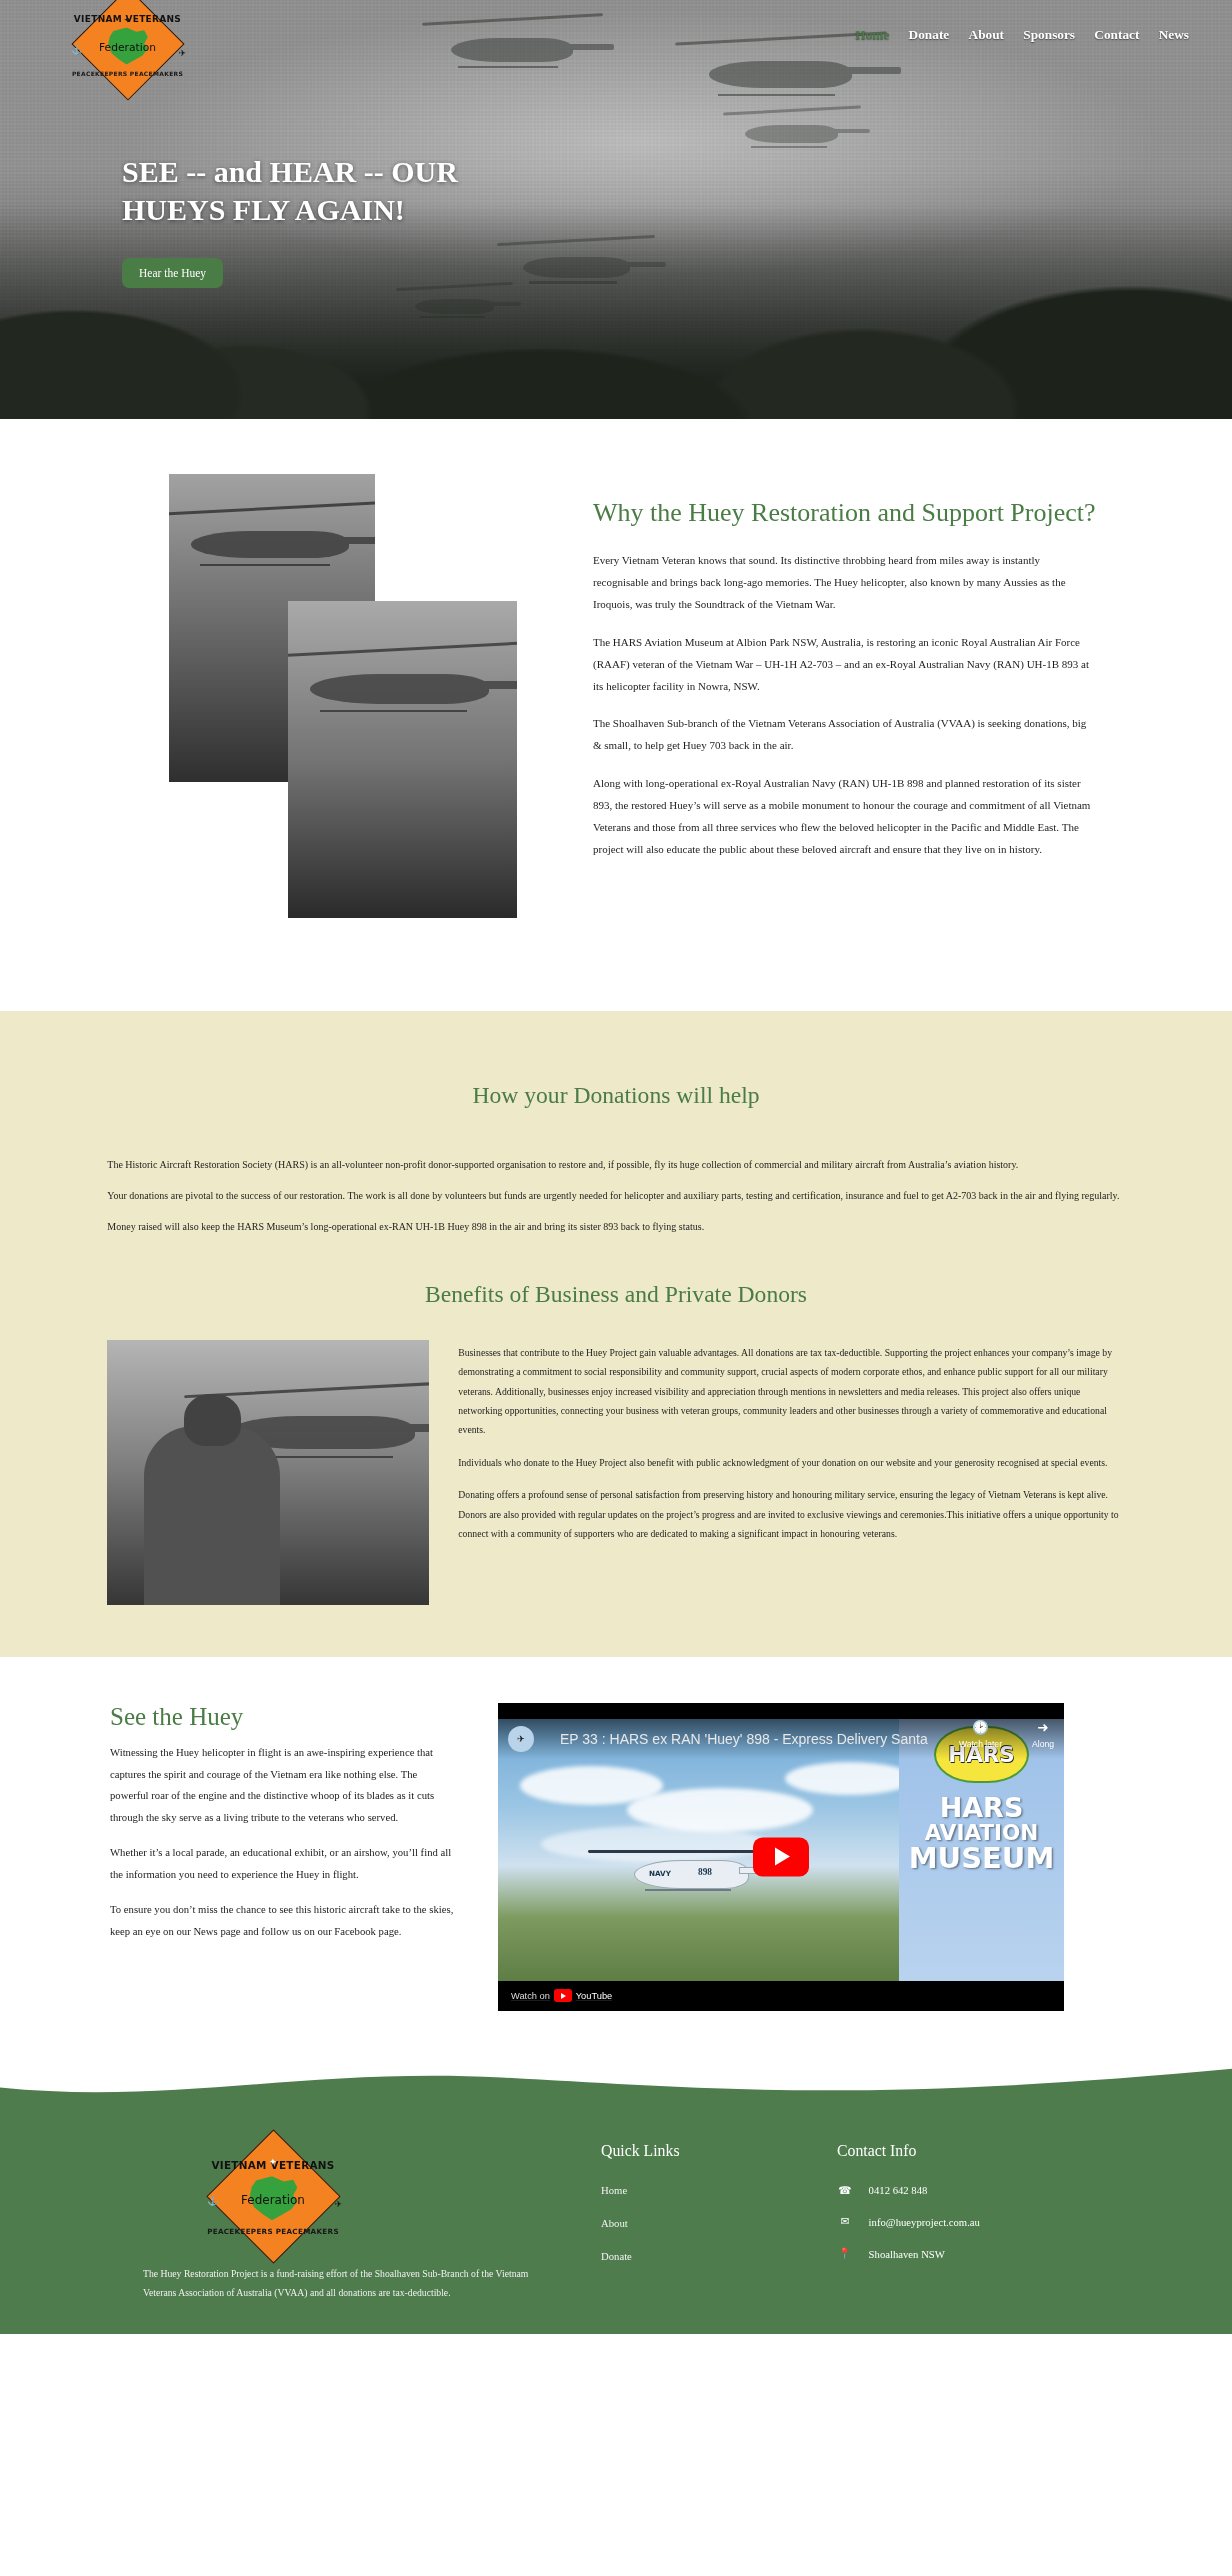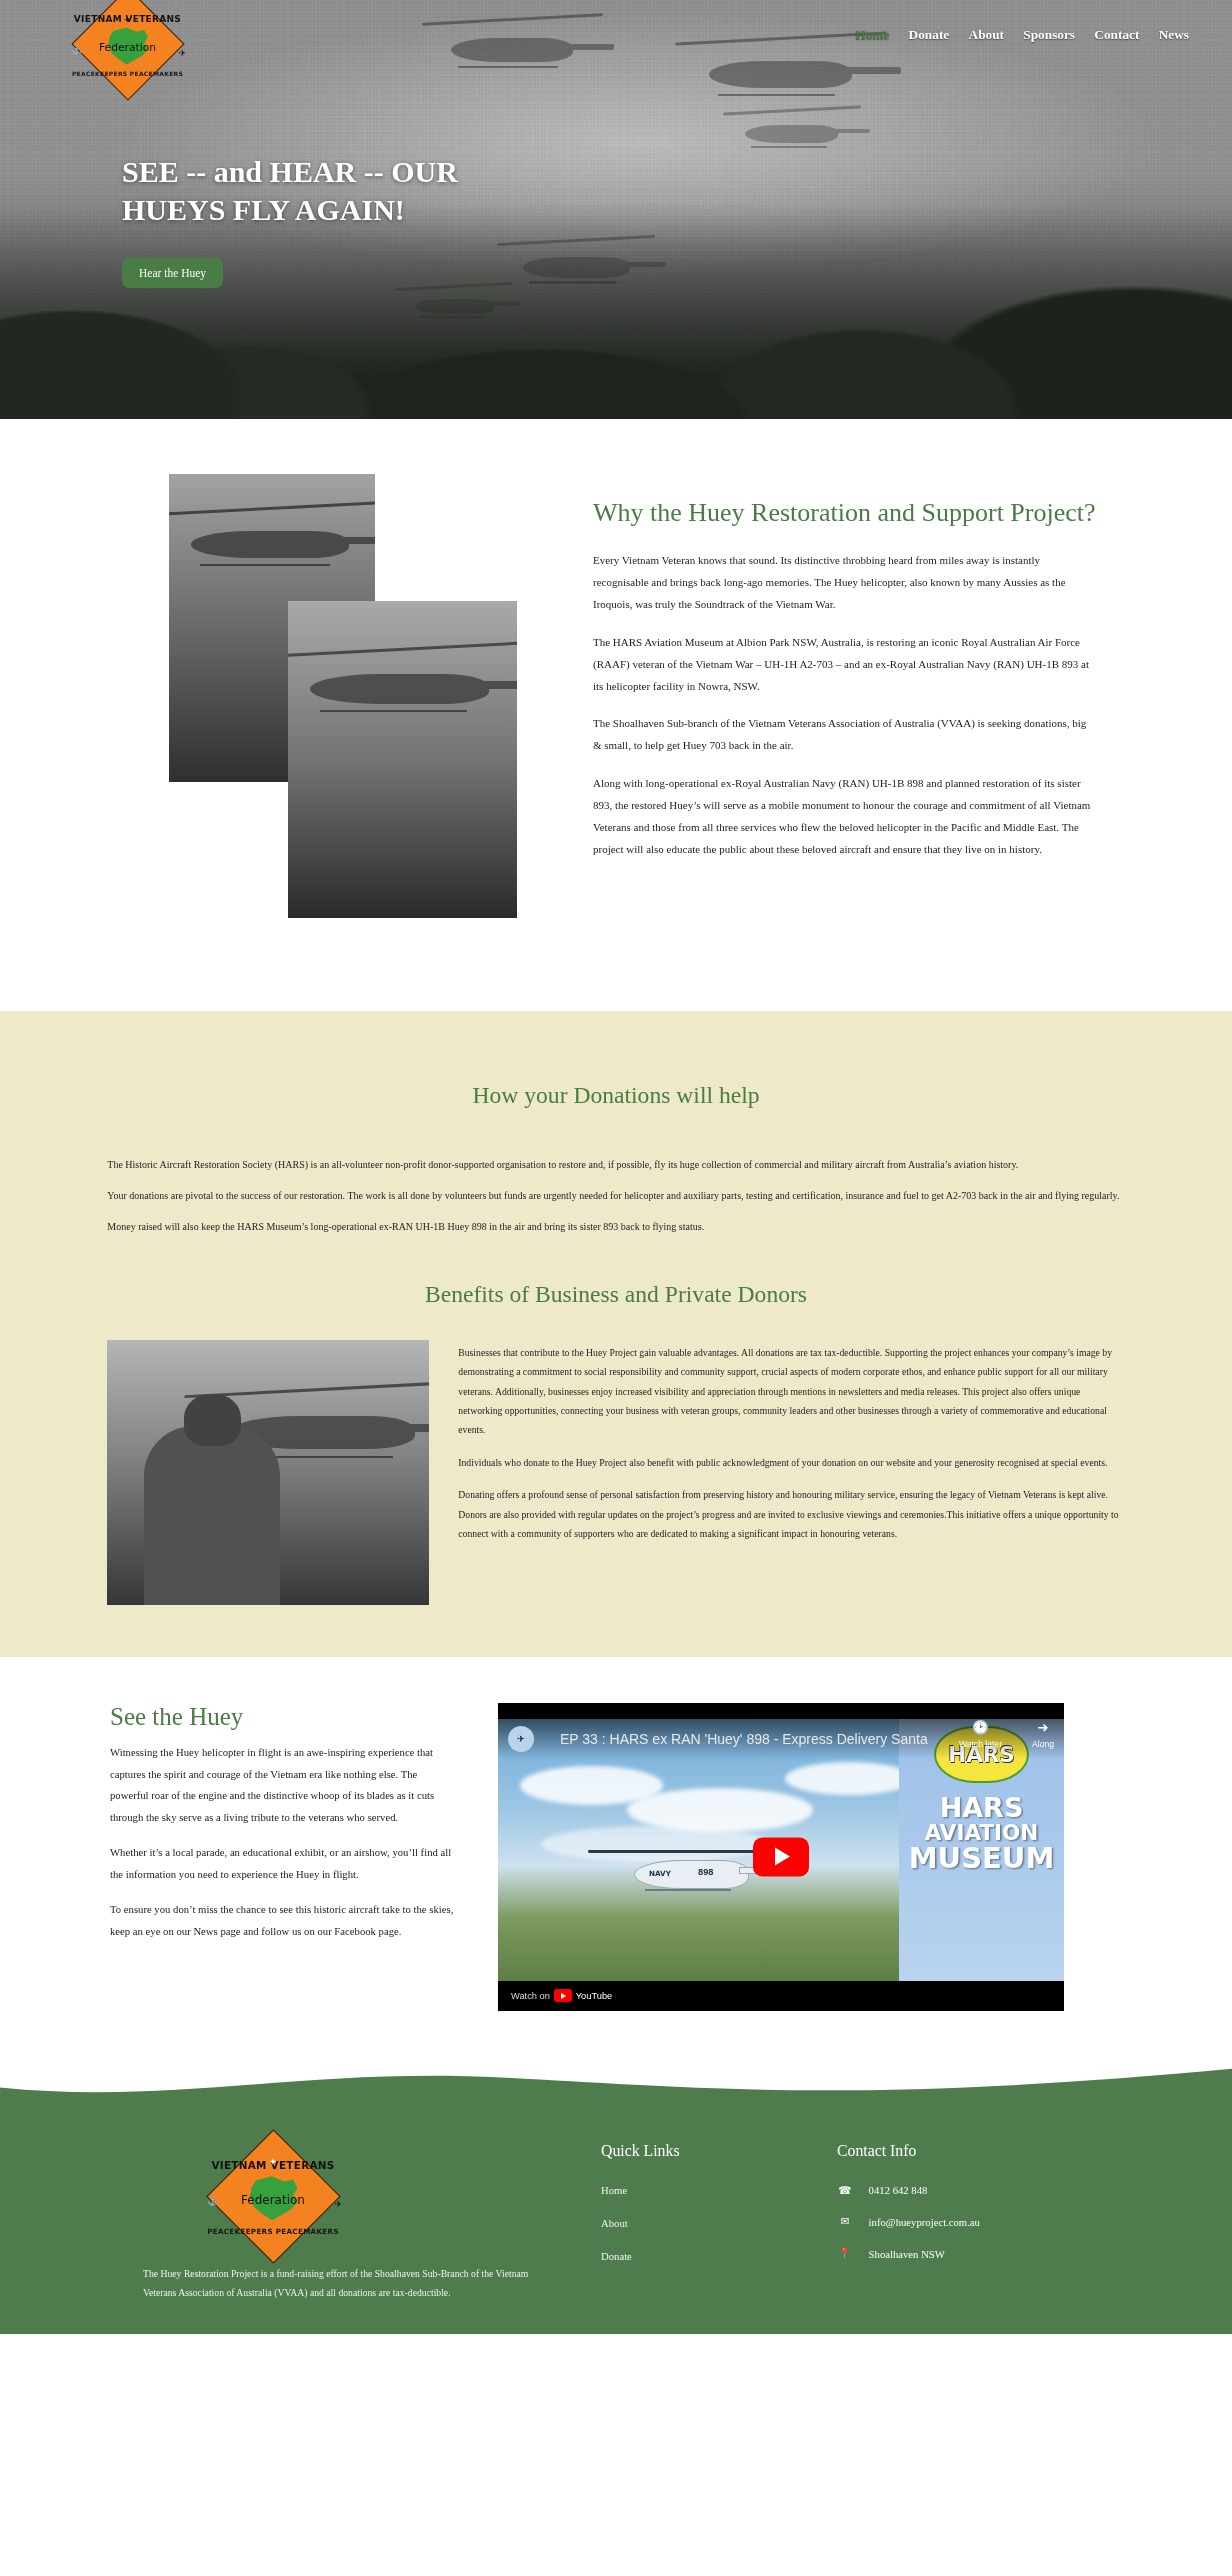--- a/index.html
+++ b/index.html
@@ -206,37 +206,37 @@
     font-family:"DejaVu Sans", sans-serif; font-weight:bold; font-size:21.5px; color:#fff;
     text-shadow:0.7px 0.7px 0 #222, -0.7px -0.7px 0 #222; border:2.1px solid #4d9a39;
   }
   .hars-text{
     margin-top:11.5px; text-align:center; color:#fff;
     font-family:"DejaVu Sans", sans-serif; font-weight:bold;
     font-size:27px; line-height:1.02; text-shadow:1.4px 1.4px 2.1px rgba(0,0,0,.45);
   }
   .video-bottom{
     position:absolute; left:0; right:0; bottom:0; height:30px; z-index:6;
-    background:#000; display:flex; align-items:center; padding-left:13px;
+    background:#000; display:flex; align-items:center; padding-left:13px;text-decoration:underline;
   }
   .watch-yt{ color:#ddd; font-family:"Liberation Sans", sans-serif; font-size:9.3px; }
   .yt-logo{
     display:inline-flex; align-items:center; justify-content:center;
     width:18.6px; height:13px; background:#f00; border-radius:2.9px; margin:0 3.6px;
     vertical-align:middle;
   }
   .yt-logo::after{ content:""; border-left:5.7px solid #fff; border-top:3.6px solid transparent; border-bottom:3.6px solid transparent; margin-left:1.4px; }
   .navy-heli{
     position:absolute; left:107px; top:143px; width:179px; height:47px; z-index:3;
   }
   .nh-body{ position:absolute; left:29px; top:14.3px; width:115px; height:29px; background:#e8eef3; border-radius:52% 30% 26% 50%/62% 50% 50% 62%; border:0.7px solid #9aa8b2; }
   .nh-rotor{ position:absolute; left:-17px; top:4.3px; width:215px; height:2.9px; background:#2b3a46; border-radius:1.4px; }
   .nh-tail{ position:absolute; right:1.4px; top:21.5px; width:44px; height:6.4px; background:#e8eef3; border:0.7px solid #9aa8b2; }
   .nh-fin{ position:absolute; right:0; top:5.7px; width:8.6px; height:18.6px; background:#e8eef3; border:0.7px solid #9aa8b2; }
-  .nh-num{ position:absolute; left:93px; top:21.5px; font-family:Liberation Sans, sans-serif; font-weight:bold; font-size:9.3px; color:#17324a; }
+  .nh-num{ position:absolute; left:93px; top:21.5px; font-family:Liberation Serif, serif; font-weight:bold; font-size:9.3px; color:#17324a; }
   .nh-navy{ position:absolute; left:44px; top:23px; font-family:"DejaVu Sans", sans-serif; font-weight:bold; font-size:7.2px; color:#17324a; }
   .nh-skid{ position:absolute; left:40px; top:43px; width:86px; height:2.1px; background:#6c7a84; }
 
   
   .footer-wrap{ position:relative; }
   .wave{ display:block; width:100%; height:42px; }
   .footer{
     background:#4e7c4d; color:#fff; padding:37px 0 31.5px; position:relative;
   }
   .footer-inner{ width:1046px; margin:0 auto; display:flex; padding:0 50px; }

